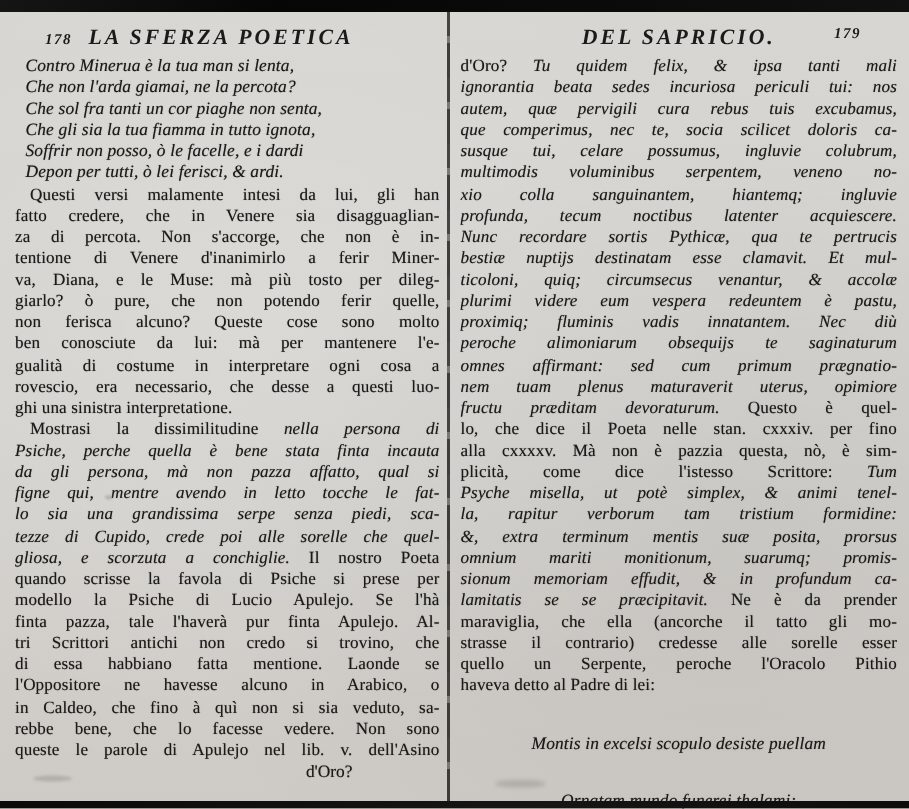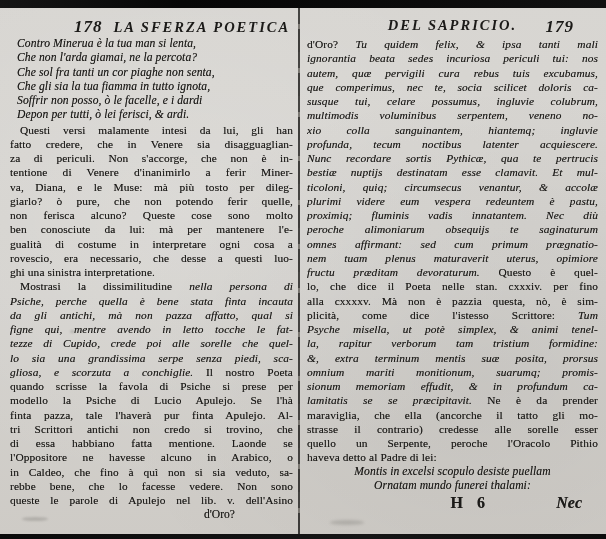--- a/index.html
+++ b/index.html
@@ -22,38 +22,38 @@
     background:linear-gradient(90deg,#0a0a0a,#161616 60%,#0c0c0c);}
   .gutter{position:absolute;left:298px;top:8px;bottom:5px;width:2px;opacity:.85;
     background:repeating-linear-gradient(180deg,#2b2a28 0 16px,#6a6761 16px 21px,#232220 21px 44px);}
   .page{position:absolute;top:8px;}
   .page.left{left:10px;width:283px;}
   .page.right{left:307px;width:291px;}
 
   .header{position:relative;display:flex;align-items:baseline;margin-top:9px;height:18px;
     font-style:italic;font-weight:bold;}
   .header .rtitle{font-size:14.5px;letter-spacing:2px;white-space:nowrap;}
-  .header .pnum{font-size:17px;letter-spacing:1px;margin-left:44px;}
+  .header .pnum{font-size:10px;letter-spacing:1px;}
   .left-header{padding-left:20px;gap:11px;}
   .right-header{justify-content:center;}
   .pnum-right{position:absolute;right:24px;top:0;text-align:right;}
 
   .blocks{margin-top:2px;}
   .line{
     height:14.25px;line-height:14.25px;font-size:11.4px;
     overflow:hidden;letter-spacing:.1px;
     text-shadow:0 0 .6px rgba(25,23,20,.55);
   }
   .it{font-style:italic;}
   .ro{font-style:normal;}
   .just{text-align:justify;text-align-last:justify;}
   .nj{text-align-last:left;}
   .ind{padding-left:10px;}
   .block.verse .line{padding-left:7px;font-size:11.6px;}
-  .block.centerverse .line{text-align:center;text-align-last:center;font-size:11.6px;}
+  .block.centerverse .line{text-align:center;text-align-last:center;font-size:11.6px;margin-top:24px;}
 
   .catchword-row{text-align:right;padding-right:58px;height:15px;line-height:15px;
     font-size:11.6px;text-shadow:0 0 .6px rgba(25,23,20,.55);}
   .footer-row{position:relative;height:17px;margin-top:1px;font-size:16px;font-weight:bold;
     text-shadow:0 0 .6px rgba(25,23,20,.55);}
   .sig{position:absolute;right:108px;top:0;letter-spacing:5px;}
   .footer-row .catchword{position:absolute;right:16px;top:0;font-style:italic;}
 
   .smudge{position:absolute;border-radius:50%;background:#8f8d88;opacity:.45;}
   .smudge.s1{left:22px;bottom:18px;width:26px;height:4px;filter:blur(1px);}
@@ -76,37 +76,37 @@
           <div class="line"><span class="it">Contro Minerua è la tua man si lenta,</span></div>
           <div class="line"><span class="it">Che non l'arda giamai, ne la percota?</span></div>
           <div class="line"><span class="it">Che sol fra tanti un cor piaghe non senta,</span></div>
           <div class="line"><span class="it">Che gli sia la tua fiamma in tutto ignota,</span></div>
           <div class="line"><span class="it">Soffrir non posso, ò le facelle, e i dardi</span></div>
           <div class="line ind"><span class="it">Depon per tutti, ò lei ferisci, &amp; ardi.</span></div>
         </div>
         <div class="block para">
           <div class="line just ind"><span class="ro">Questi versi malamente intesi da lui, gli han</span></div>
           <div class="line just"><span class="ro">fatto credere, che in Venere sia disagguaglian-</span></div>
-          <div class="line just"><span class="ro">za di periculi. Non s'accorge, che non è in-</span></div>
+          <div class="line just"><span class="ro">za di percota. Non s'accorge, che non è in-</span></div>
           <div class="line just"><span class="ro">tentione di Venere d'inanimirlo a ferir Miner-</span></div>
           <div class="line just"><span class="ro">va, Diana, e le Muse: mà più tosto per dileg-</span></div>
           <div class="line just"><span class="ro">giarlo? ò pure, che non potendo ferir quelle,</span></div>
           <div class="line just"><span class="ro">non ferisca alcuno? Queste cose sono molto</span></div>
           <div class="line just"><span class="ro">ben conosciute da lui: mà per mantenere l'e-</span></div>
           <div class="line just"><span class="ro">gualità di costume in interpretare ogni cosa a</span></div>
           <div class="line just"><span class="ro">rovescio, era necessario, che desse a questi luo-</span></div>
           <div class="line nj"><span class="ro">ghi una sinistra interpretatione.</span></div>
         </div>
         <div class="block para">
           <div class="line just ind"><span class="ro">Mostrasi la dissimilitudine </span><span class="it">nella persona di</span></div>
           <div class="line just"><span class="it">Psiche, perche quella è bene stata finta incauta</span></div>
-          <div class="line just"><span class="it">da gli antichi, mà non pazza affatto, qual si</span></div>
+          <div class="line just"><span class="it">da gli persona, mà non pazza affatto, qual si</span></div>
           <div class="line just"><span class="it">figne qui, mentre avendo in letto tocche le fat-</span></div>
+          <div class="line just"><span class="it">lo sia una grandissima serpe senza piedi, sca-</span></div>
           <div class="line just"><span class="it">tezze di Cupido, crede poi alle sorelle che quel-</span></div>
-          <div class="line just"><span class="it">lo sia una grandissima serpe senza piedi, sca-</span></div>
           <div class="line just"><span class="it">gliosa, e scorzuta a conchiglie. </span><span class="ro">Il nostro Poeta</span></div>
           <div class="line just"><span class="ro">quando scrisse la favola di Psiche si prese per</span></div>
           <div class="line just"><span class="ro">modello la Psiche di Lucio Apulejo. Se l'hà</span></div>
           <div class="line just"><span class="ro">finta pazza, tale l'haverà pur finta Apulejo. Al-</span></div>
           <div class="line just"><span class="ro">tri Scrittori antichi non credo si trovino, che</span></div>
           <div class="line just"><span class="ro">di essa habbiano fatta mentione. Laonde se</span></div>
           <div class="line just"><span class="ro">l'Oppositore ne havesse alcuno in Arabico, o</span></div>
           <div class="line just"><span class="ro">in Caldeo, che fino à quì non si sia veduto, sa-</span></div>
           <div class="line just"><span class="ro">rebbe bene, che lo facesse vedere. Non sono</span></div>
           <div class="line just"><span class="ro">queste le parole di Apulejo nel lib. v. dell'Asino</span></div>

